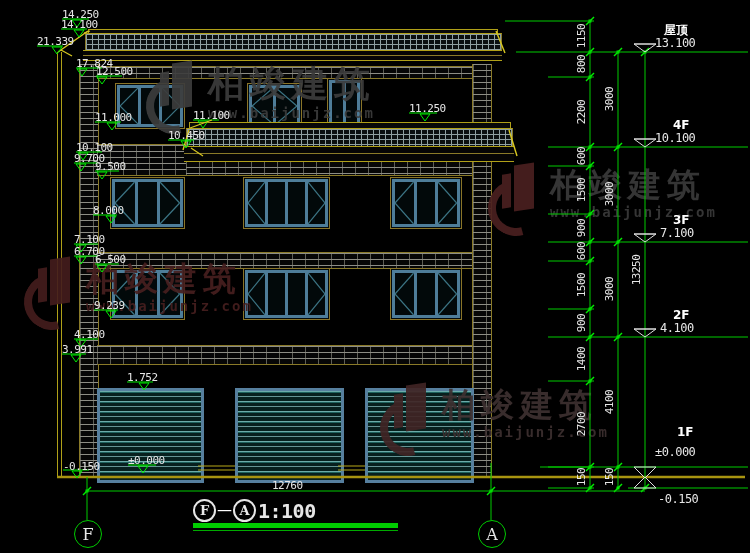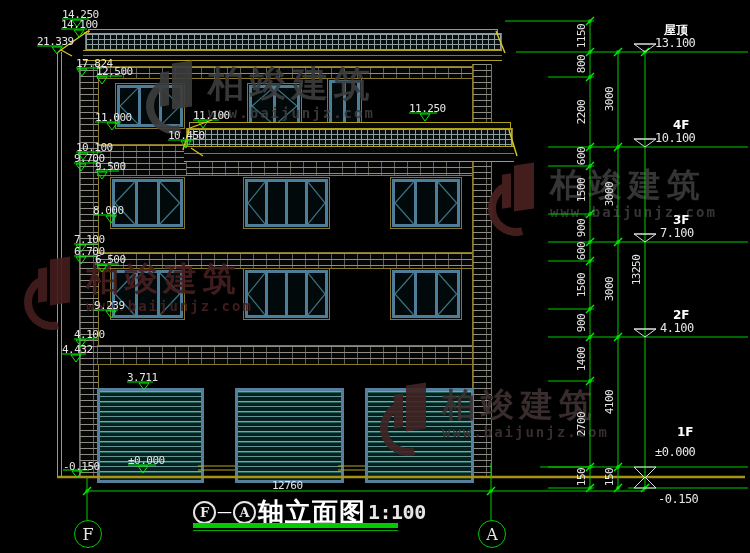--- a/index.html
+++ b/index.html
@@ -400,31 +400,30 @@
       <div class="abs num" style="left: 168px; top: 130px;">10.450</div>
       <div class="abs num" style="left: 76px; top: 142px;">10.100</div>
       <div class="abs num" style="left: 74px; top: 153px;">9.700</div>
       <div class="abs num" style="left: 95px; top: 161px;">9.500</div>
       <div class="abs num" style="left: 93px; top: 205px;">8.000</div>
       <div class="abs num" style="left: 74px; top: 234px;">7.100</div>
       <div class="abs num" style="left: 74px; top: 246px;">6.700</div>
       <div class="abs num" style="left: 95px; top: 254px;">6.500</div>
       <div class="abs num" style="left: 94px; top: 300px;">9.239</div>
       <div class="abs num" style="left: 74px; top: 329px;">4.100</div>
-      <div class="abs num" style="left: 62px; top: 344px;">4.432</div>
-      <div class="abs num" style="left: 127px; top: 372px;">3.711</div>
+      <div class="abs num" style="left: 62px; top: 344px;">3.991</div>
+      <div class="abs num" style="left: 127px; top: 372px;">1.752</div>
       <div class="abs num" style="left: 128px; top: 455px;">±0.000</div>
       <div class="abs num" style="left: 63px; top: 461px;">-0.150</div>
     </div>
 
   <div class="abs lbl" style="left:193px;top:499px;display:flex;align-items:center;">
     <span class="circ" style="width:19px;height:19px;border:2px solid #e6e6e6;font-size:13px;font-weight:bold;">F</span>
     <span class="cjk" style="font-size:15px;margin:0 1px;">—</span>
     <span class="circ" style="width:19px;height:19px;border:2px solid #e6e6e6;font-size:13px;font-weight:bold;">A</span>
-    <span class="cjk" style="font-size:26px;font-weight:bold;letter-spacing:1px;margin-left:2px;">轴立面图</span>
     <span class="num" style="font-size:20px;font-weight:bold;margin-left:2px;">1:100</span>
   </div>
   <div class="abs" style="left:193px;top:523px;width:205px;height:5px;background:#00cc00;z-index:55;"></div>
   <div class="abs" style="left:193px;top:530px;width:205px;height:1px;background:#00aa00;z-index:55;"></div>
 
   <div class="abs num lbl" style="left:272px;top:480px;">12760</div>
 
   <div class="abs circ lbl" style="left:74px;top:520px;width:26px;height:26px;border:1.5px solid #00cc00;font-size:16px;">F</div>
   <div class="abs circ lbl" style="left:478px;top:520px;width:26px;height:26px;border:1.5px solid #00cc00;font-size:16px;">A</div>
 <div class="abs wm" style="left: 146px; top: 62px;">

